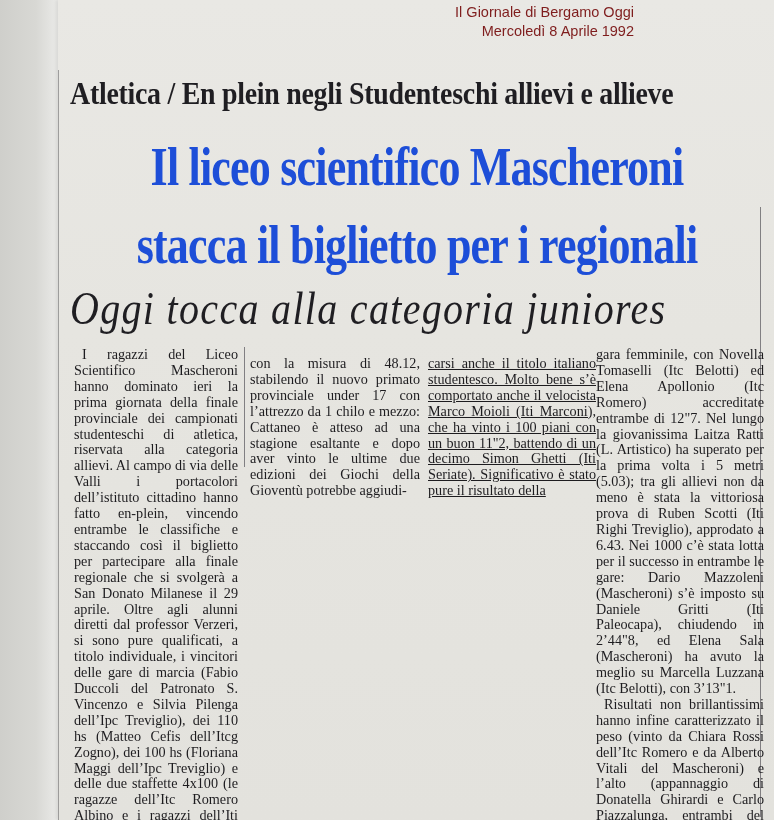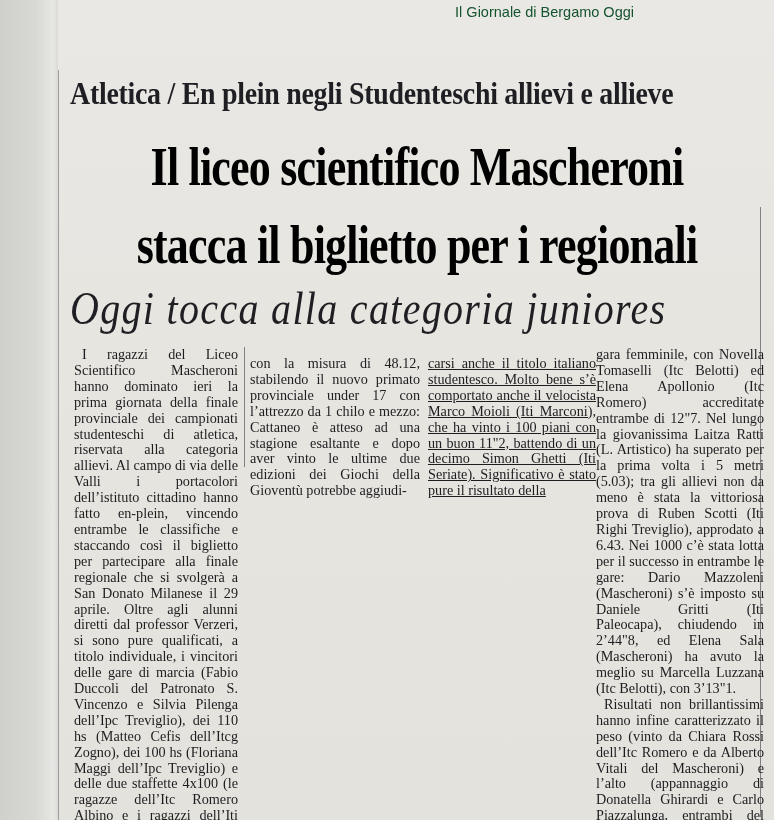--- a/index.html
+++ b/index.html
@@ -19,34 +19,34 @@
     background: linear-gradient(180deg, #e9e8e4 0%, #e6e5e0 40%, #e3e2dd 100%);
     box-shadow: -2px 0 3px rgba(0,0,0,0.08);
   }
   .edge-line {
     position: absolute; left: 58px; top: 70px; width: 1px; height: 750px;
     background: #6d6c6e; opacity: 0.6;
   }
   .masthead {
     position: absolute; right: 140px; top: 3px; text-align: right;
     font-family: "Liberation Sans", "DejaVu Sans", sans-serif;
-    font-size: 14.5px; line-height: 19px; color: #14532d;
+    font-size: 14.5px; line-height: 19px; color: #7f1d1d;
   }
   .masthead .line1 { display:block; }
   .masthead .line2 { display:block; }
   .kicker {
     position: absolute; left: 70px; top: 76px; width: 690px;
     font-family: "Liberation Serif", serif; font-weight: bold;
     font-size: 31px; letter-spacing: -0.3px; transform: scaleX(0.9); transform-origin: left;
     white-space: nowrap; color: #1f1e22;
   }
   .headline {
     position: absolute; left: 60px; top: 128px; width: 714px; text-align: center;
     font-family: "Liberation Serif", serif; font-weight: bold;
-    font-size: 55px; line-height: 78px; color: #000000;
+    font-size: 55px; line-height: 78px; color: #1d4ed8;
     letter-spacing: -1px;
   }
   .headline span { display:block; transform: scaleX(0.8); transform-origin: center; white-space: nowrap; }
   .subhead {
     position: absolute; left: 70px; top: 282px; width: 700px;
     font-family: "Liberation Serif", serif; font-style: italic;
     font-size: 46px; letter-spacing: 1.5px; white-space: nowrap;
     transform: scaleX(0.87); transform-origin: left; color: #1f1e22;
   }
   .columns {
@@ -68,20 +68,21 @@
 </style>
 </head>
 <body>
 
 <div class="backsheet"></div>
 <div class="paper"></div>
 <div class="edge-line"></div>
 
 <div class="masthead">
   <span class="line1">Il Giornale di Bergamo Oggi</span>
+  <span class="line2">Mercoledì 8 Aprile 1992</span>
 </div>
 
 <div class="kicker">Atletica / En plein negli Studenteschi allievi e allieve</div>
 
 <div class="headline">
   <span>Il liceo scientifico Mascheroni</span>
   <span>stacca il biglietto per i regionali</span>
 </div>
 
 <div class="subhead">Oggi tocca alla categoria juniores</div>

